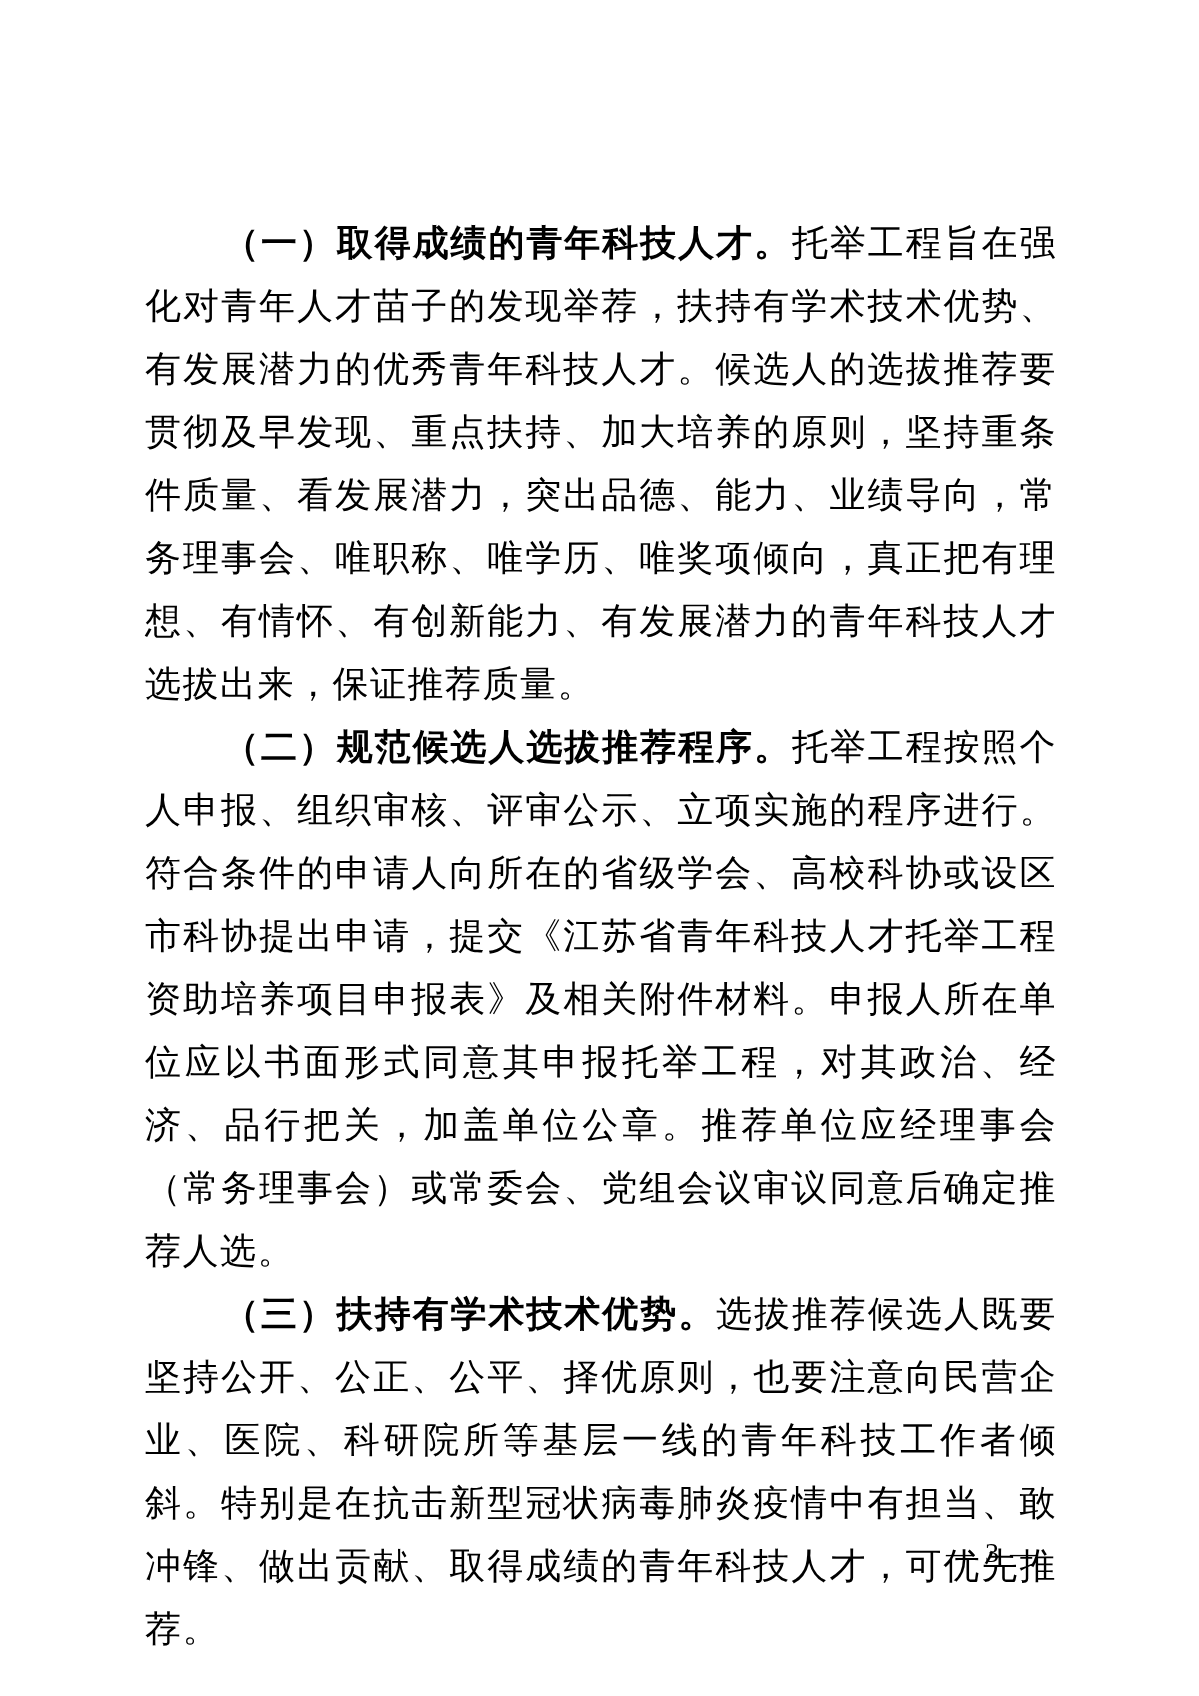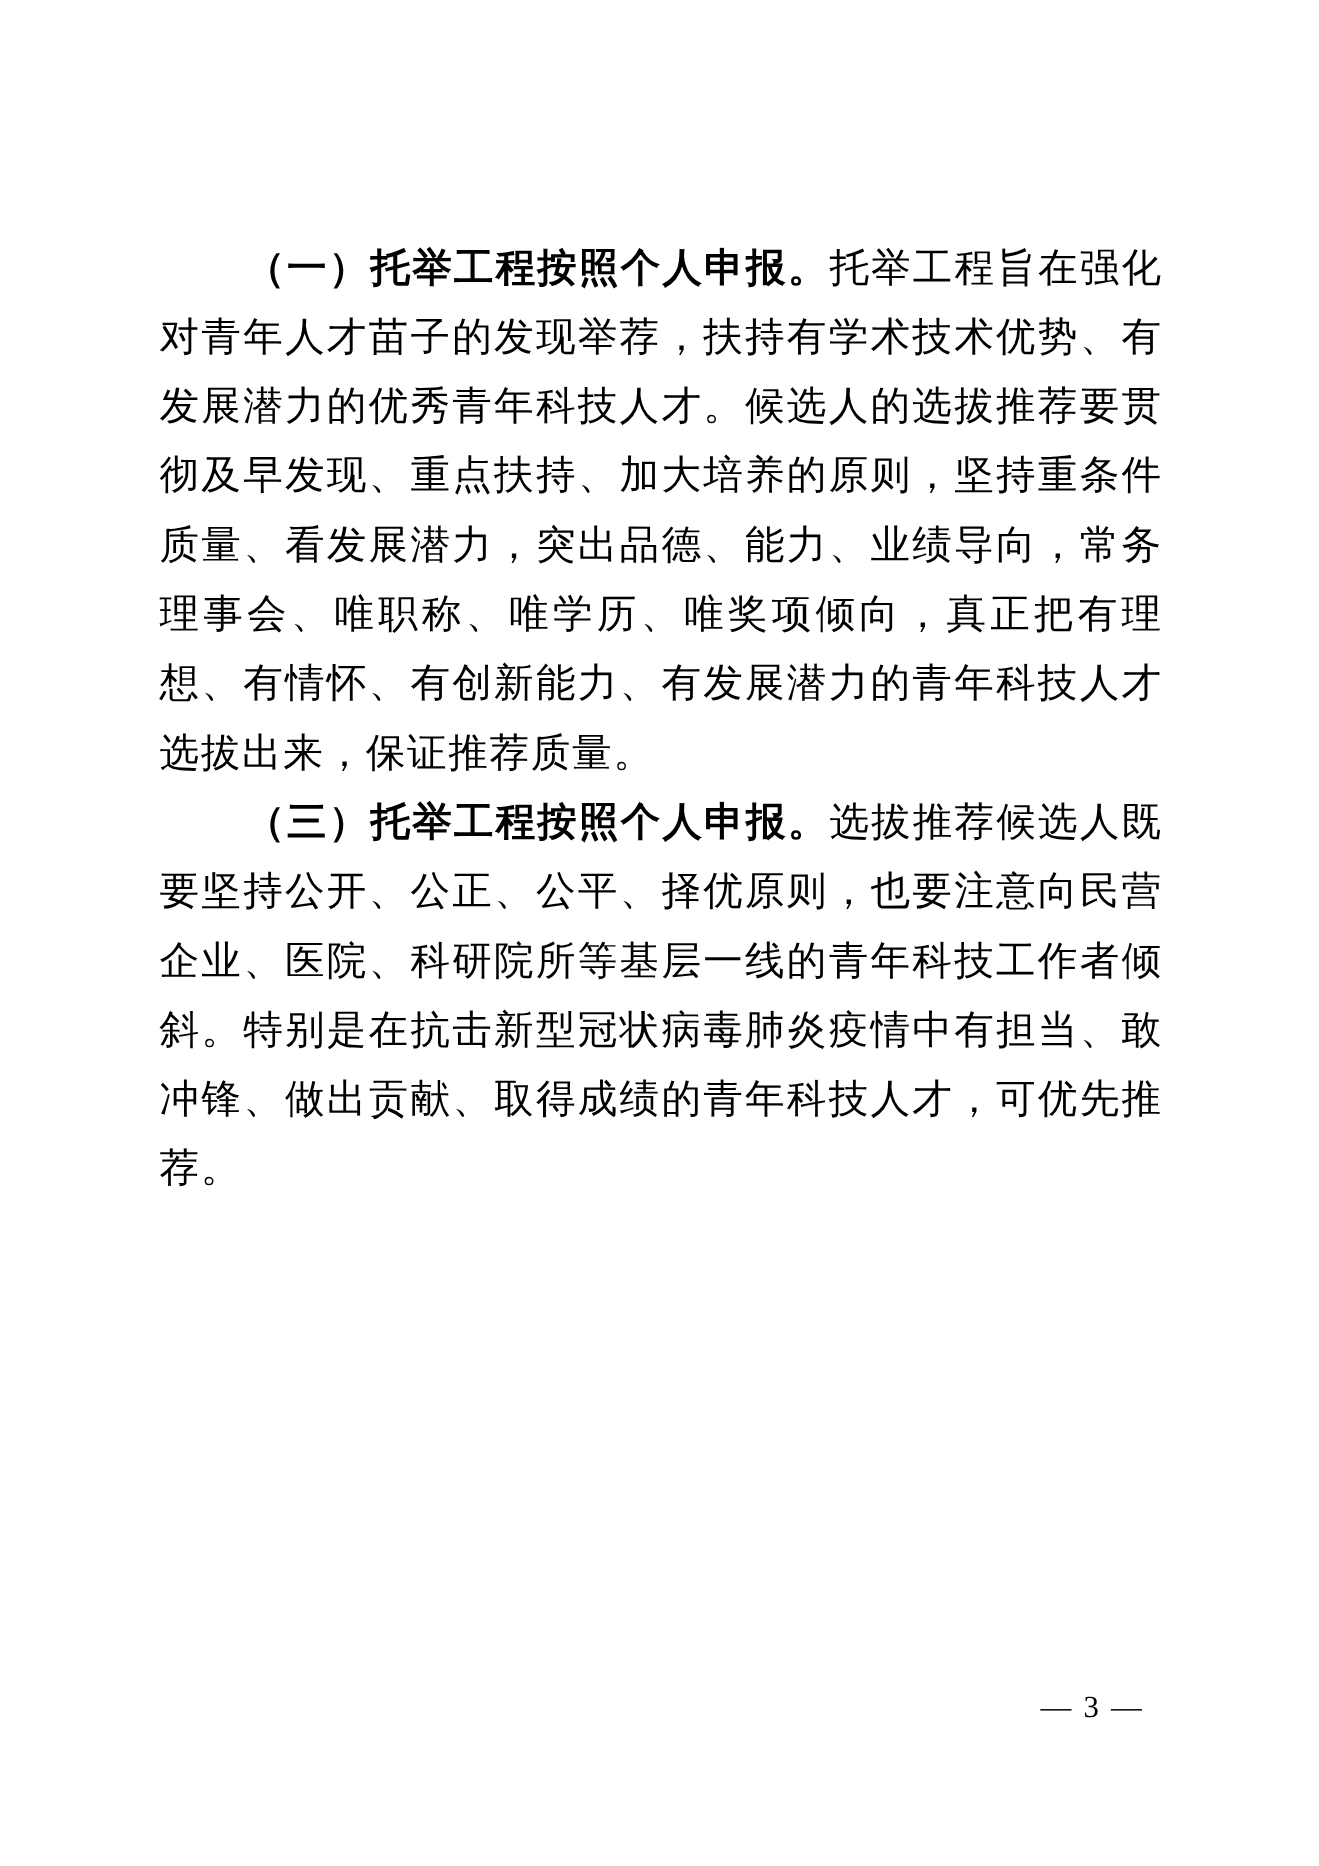--- a/index.html
+++ b/index.html
@@ -44,21 +44,22 @@
     letter-spacing: 2px;
     color: #000000;
   }
 </style>
 </head>
 <body>
 
 <div class="page">
   <div class="content">
 
-    <p class="para"><span class="heading">（一）托举工程按照个人申报。</span><span>托举工程旨在强化对青年人才苗子的发现举荐，扶持有学术技术优势、有发展潜力的优秀青年科技人才。候选人的选拔推荐要贯彻及早发现、重点扶持、加大培养的原则，坚持重条件质量、看发展潜力，突出品德、能力、业绩导向，常务理事会、唯职称、唯学历、唯奖项倾向，真正把有理想、有情怀、有创新能力、有发展潜力的青年科技人才选拔出来，保证推荐质量。</span></p>
+    <p class="para"><span class="heading">（一）取得成绩的青年科技人才。</span><span>托举工程旨在强化对青年人才苗子的发现举荐，扶持有学术技术优势、有发展潜力的优秀青年科技人才。候选人的选拔推荐要贯彻及早发现、重点扶持、加大培养的原则，坚持重条件质量、看发展潜力，突出品德、能力、业绩导向，常务理事会、唯职称、唯学历、唯奖项倾向，真正把有理想、有情怀、有创新能力、有发展潜力的青年科技人才选拔出来，保证推荐质量。</span></p>
 
+    <p class="para"><span class="heading">（二）规范候选人选拔推荐程序。</span><span>托举工程按照个人申报、组织审核、评审公示、立项实施的程序进行。符合条件的申请人向所在的省级学会、高校科协或设区市科协提出申请，提交《江苏省青年科技人才托举工程资助培养项目申报表》及相关附件材料。申报人所在单位应以书面形式同意其申报托举工程，对其政治、经济、品行把关，加盖单位公章。推荐单位应经理事会（常务理事会）或常委会、党组会议审议同意后确定推荐人选。</span></p>
 
-    <p class="para"><span class="heading">（三）托举工程按照个人申报。</span><span>选拔推荐候选人既要坚持公开、公正、公平、择优原则，也要注意向民营企业、医院、科研院所等基层一线的青年科技工作者倾斜。特别是在抗击新型冠状病毒肺炎疫情中有担当、敢冲锋、做出贡献、取得成绩的青年科技人才，可优先推荐。</span></p>
+    <p class="para"><span class="heading">（三）扶持有学术技术优势。</span><span>选拔推荐候选人既要坚持公开、公正、公平、择优原则，也要注意向民营企业、医院、科研院所等基层一线的青年科技工作者倾斜。特别是在抗击新型冠状病毒肺炎疫情中有担当、敢冲锋、做出贡献、取得成绩的青年科技人才，可优先推荐。</span></p>
 
   </div>
 
   <div class="footer">— 3 —</div>
 </div>
 
 </body></html>

